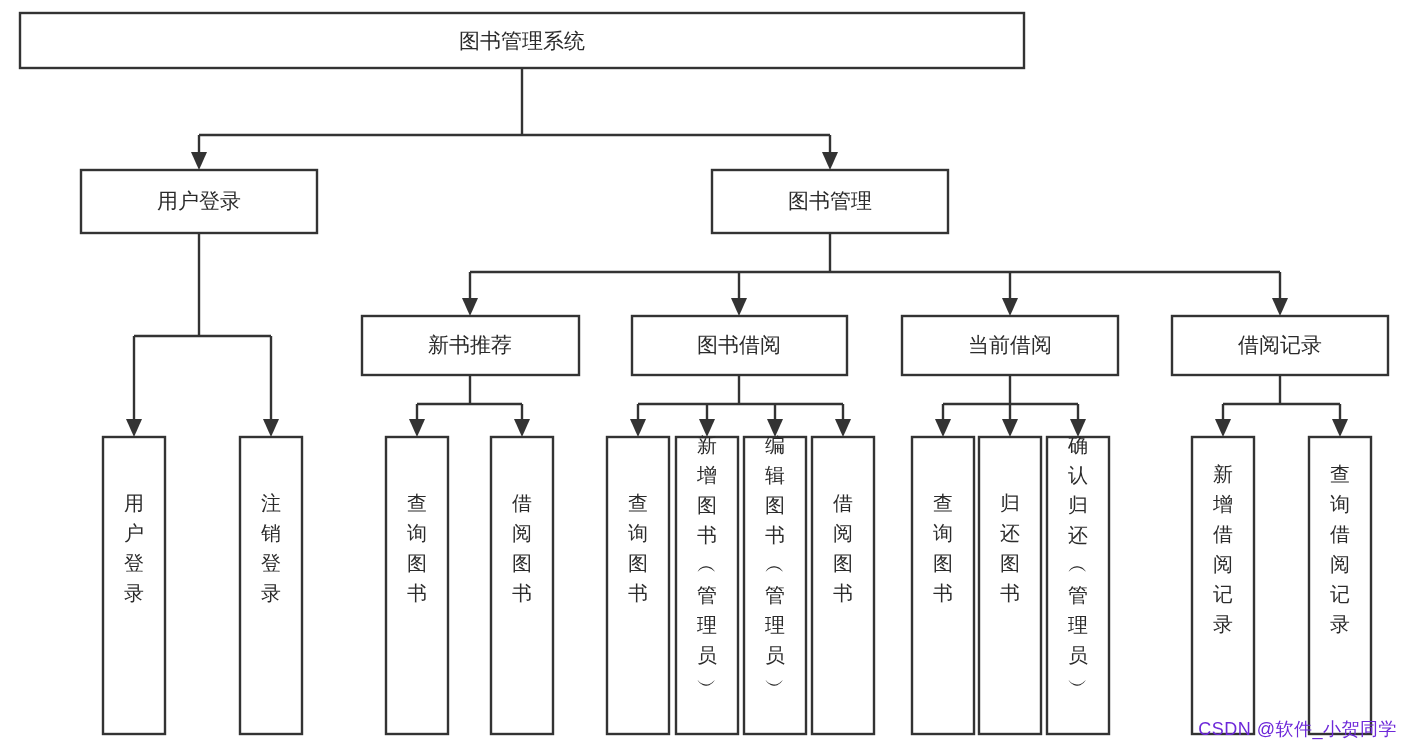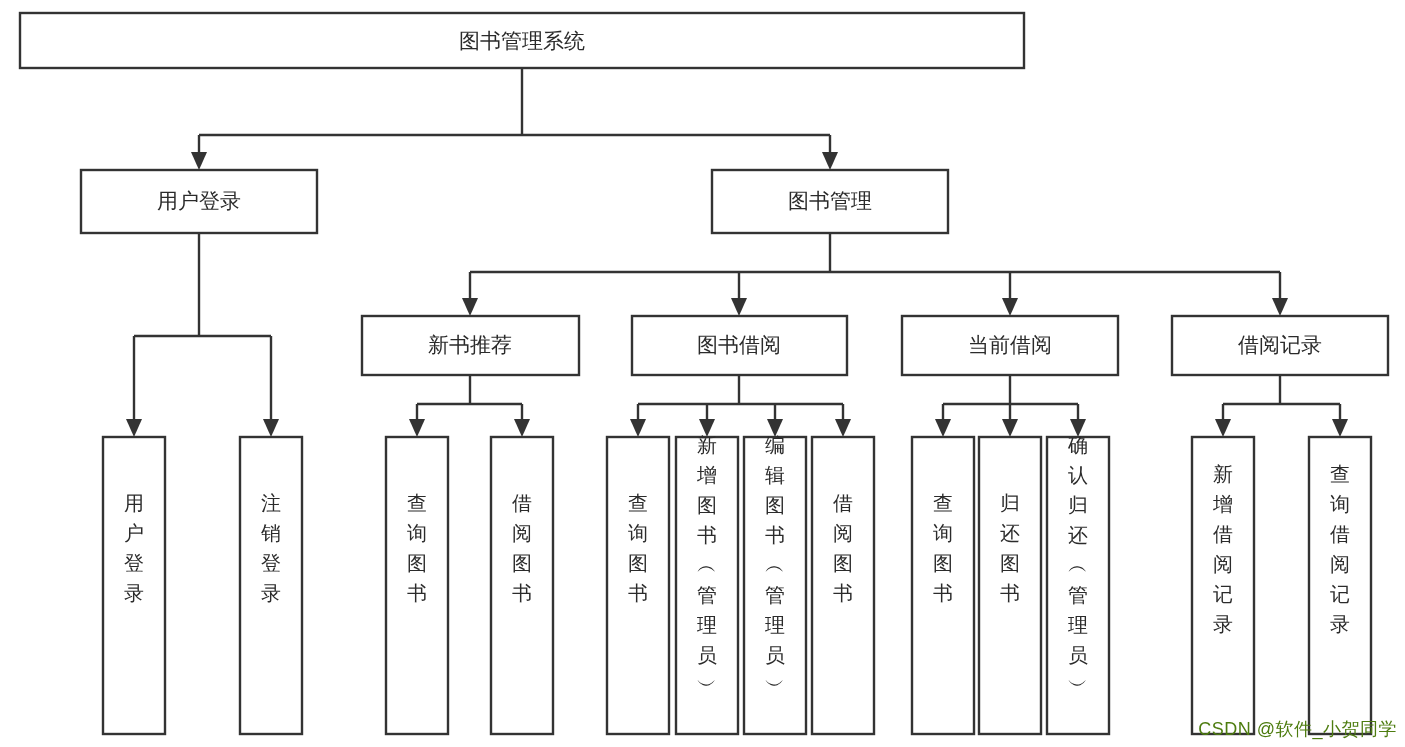--- a/index.html
+++ b/index.html
@@ -50,21 +50,21 @@
     font-size: 20px;
     fill: #2b2b2b;
     text-anchor: middle;
   }
   .watermark {
     position: absolute;
     right: 8px;
     bottom: 6px;
     font-family: "Liberation Sans", sans-serif;
     font-size: 18px;
-    color: #4d7c0f;
+    color: #6d28d9;
     letter-spacing: 0.5px;
     white-space: nowrap;
     user-select: none;
   }
 </style>
 </head>
 <body>
 
 <div id="diagram-root">
 

